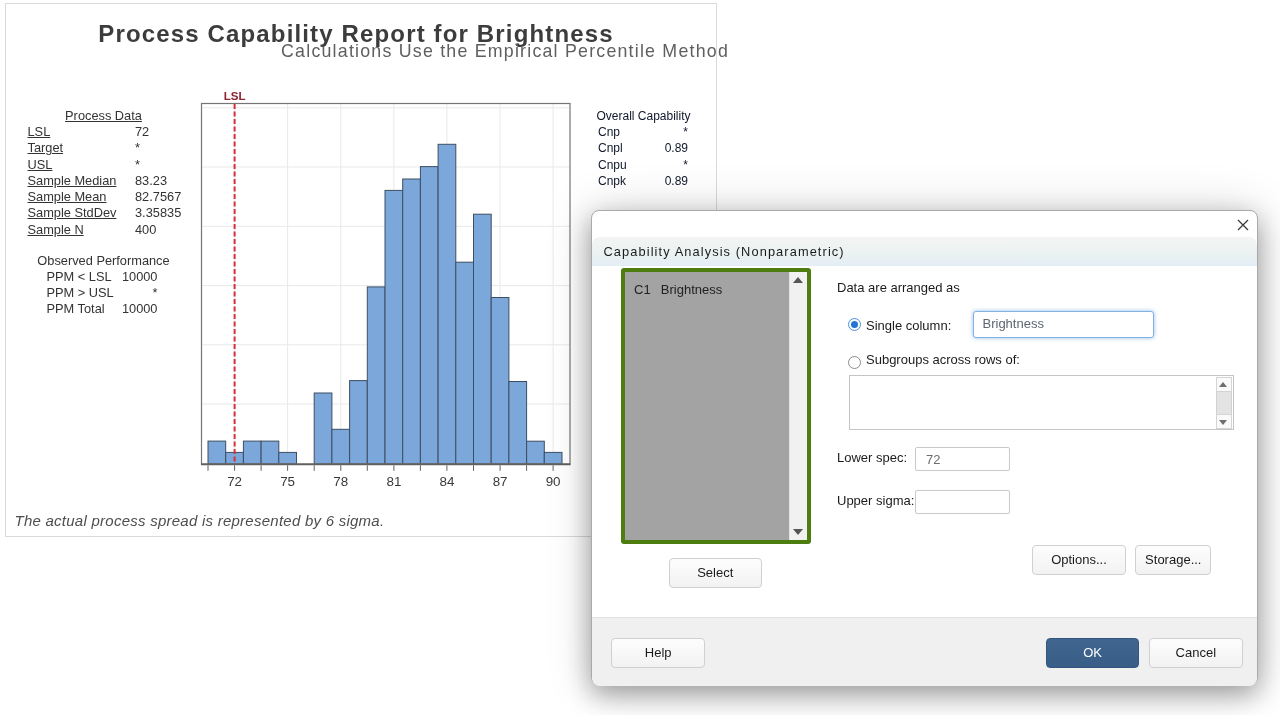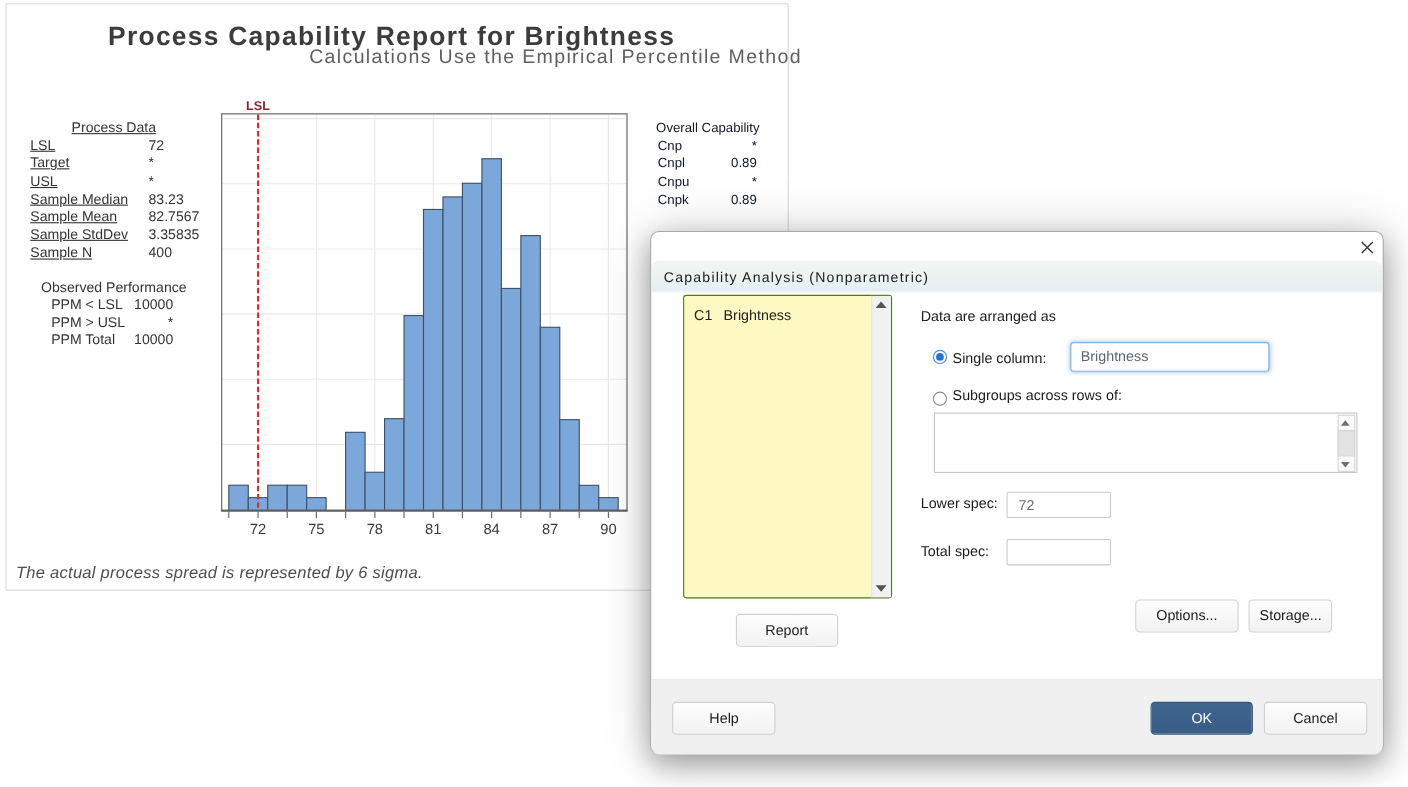--- a/index.html
+++ b/index.html
@@ -45,21 +45,21 @@
   #dtitle span { position:absolute; left:11.5px; top:8.6px; font-size:12.8px; letter-spacing:1.1px; color:#1b1b1b; line-height:1; }
   #dfooter { position:absolute; left:0; top:405.5px; width:100%; height:69px; background:#f0f0f0;
              border-top:1px solid #e2e2e2; border-radius:0 0 8px 8px; }
 
   .btn { position:absolute; background:linear-gradient(#fdfdfd,#f2f2f2);
          border:1px solid #d0d0d0; border-radius:4px; text-align:center;
          font-size:13px; color:#1b1b1b; }
   .btn div { position:relative; top:50%; transform:translateY(-54%); }
 
   #listbox { position:absolute; left:28.5px; top:57px; width:190px; height:276px;
-             background:#fef9c3; border:1px solid #4d7c0f; border-radius:3px; }
+             background:#a3a3a3; border:4px solid #4d7c0f; border-radius:3px; }
   #lbsb { position:absolute; right:0; top:0; width:18px; height:100%;
           background:#f1f1f1; border-left:1px solid #e3e3e3; }
   .sbtn { position:absolute; left:0px; width:18px; height:18px; }
   .tri-u { width:0; height:0; border-left:5px solid transparent; border-right:5px solid transparent;
            border-bottom:6.5px solid #555; position:absolute; left:3.5px; top:6px; }
   .tri-d { width:0; height:0; border-left:5px solid transparent; border-right:5px solid transparent;
            border-top:6.5px solid #555; position:absolute; left:3.5px; top:6px; }
 
   .input { position:absolute; background:#fff; border:1px solid #c9c9c9; border-radius:2px;
            color:#5d6671; font-size:13px; }
@@ -193,21 +193,21 @@
     <div id="lbsb">
       <div class="sbtn" style="top:-1px;">
           <div class="tri-u"></div>
         </div>
       <div class="sbtn" style="bottom:-1px;">
           <div class="tri-d"></div>
         </div>
     </div>
   </div>
   <div class="btn" id="selectbtn" style="left:76.5px; top:347.1px; width:93.5px; height:30.2px;">
-      <div>Report</div>
+      <div>Select</div>
     </div>
 
   <div class="abs" style="left:245px; top:69px;">Data are arranged as</div>
 
   <div class="radio on" style="left:256px; top:107px;"></div>
   <div class="abs" style="left:274px; top:107px;">Single column:</div>
   <div class="input" style="left:380.5px; top:99.5px; width:181px; height:27px;
        border:1.5px solid #82b2e4; box-shadow:0 0 4.5px rgba(110,165,225,0.75); border-radius:3px;">
     <div style="position:absolute; left:9px; top:4.5px;">Brightness</div>
   </div>
@@ -224,21 +224,21 @@
       <div style="position:absolute; left:0; top:37.4px; width:16.5px; height:15px; background:#fafafa; border:1px solid #d5d5d5;">
         <div class="tri-d" style="left:2.8px; top:4.5px; border-left-width:4.3px; border-right-width:4.3px; border-top-width:5px; border-top-color:#6e6e6e;"></div>
       </div>
     </div>
   </div>
 
   <div class="abs" style="left:245px; top:238.6px;">Lower spec:</div>
   <div class="input" style="left:323px; top:236.4px; width:95px; height:23.5px;">
     <div style="position:absolute; left:10px; top:3.5px; color:#6d6d6d;">72</div>
   </div>
-  <div class="abs" style="left:245px; top:281.5px;">Total spec:</div>
+  <div class="abs" style="left:245px; top:281.5px;">Upper sigma:</div>
   <div class="input" style="left:323px; top:279.4px; width:95px; height:23.5px;"></div>
 
   <div class="btn" style="left:440.2px; top:334px; width:93.6px; height:30px;">
       <div>Options...</div>
     </div>
   <div class="btn" style="left:543.3px; top:334px; width:76px; height:30px;">
       <div>Storage...</div>
     </div>
 
   <div id="dfooter"></div>

